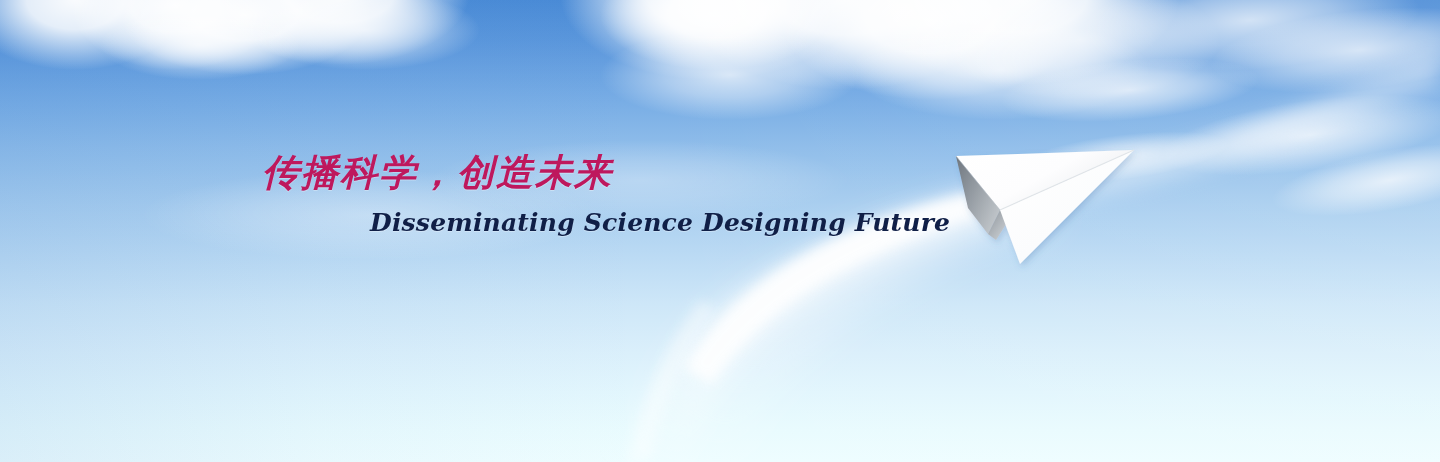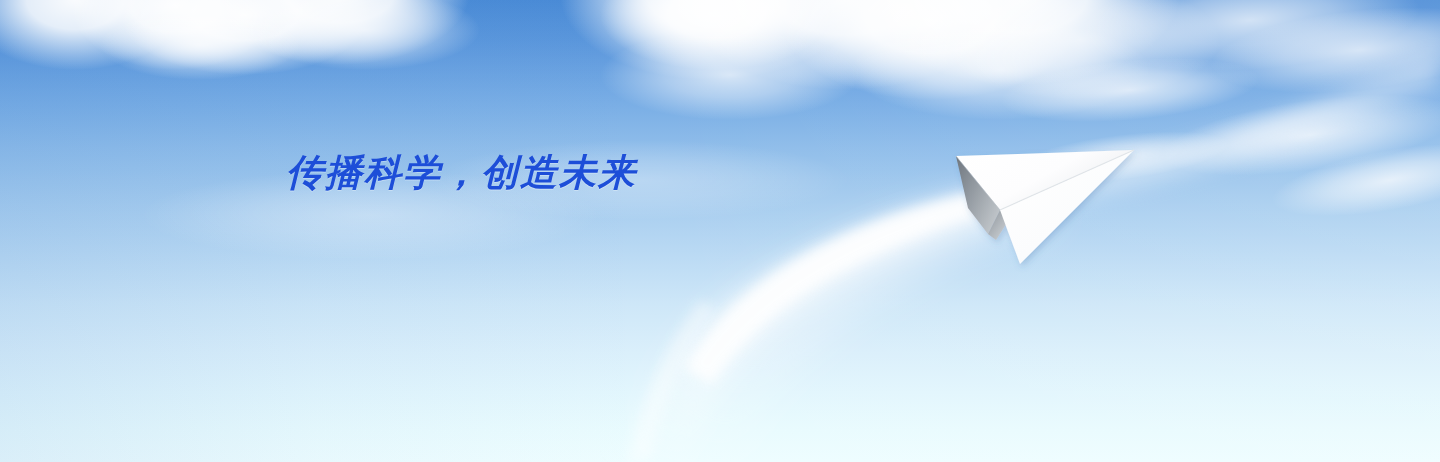--- a/index.html
+++ b/index.html
@@ -96,24 +96,23 @@
   }
   .tagline-cn {
     position: absolute;
     left: 262px;
     top: 148px;
     font-family: Liberation Serif, serif;
     font-size: 37px;
     font-weight: bold;
     font-style: italic;
     letter-spacing: 2px;
-    color: #1d4ed8;
+    color: #be185d;
     white-space: nowrap;
     text-shadow: 0 1px 0 rgba(255,255,255,0.30);
-    margin-left: 24px;
   }
   .tagline-en {
     position: absolute;
     left: 370px;
     top: 208px;
     font-family: "DejaVu Serif", "Liberation Serif", serif;
     font-size: 25px;
     font-weight: bold;
     font-style: italic;
     letter-spacing: 0.2px;
@@ -252,15 +251,16 @@
 
       <path d="M 190,12 L 76,126 L 56,72 Z" fill="url(#wingMain)"></path>
 
       <path d="M 190,12 L 56,72" stroke="#dfe3e7" stroke-width="1.1" fill="none" opacity="0.9"></path>
       <path d="M 12,18 L 56,72" stroke="#b9c0c6" stroke-width="0.8" fill="none" opacity="0.8"></path>
     </g>
   </svg>
 
   <div class="tagline-block">
     <div class="tagline-cn">传播科学，创造未来</div>
+    <div class="tagline-en">Disseminating Science  Designing Future</div>
   </div>
 
 </div>
 
 </body></html>

